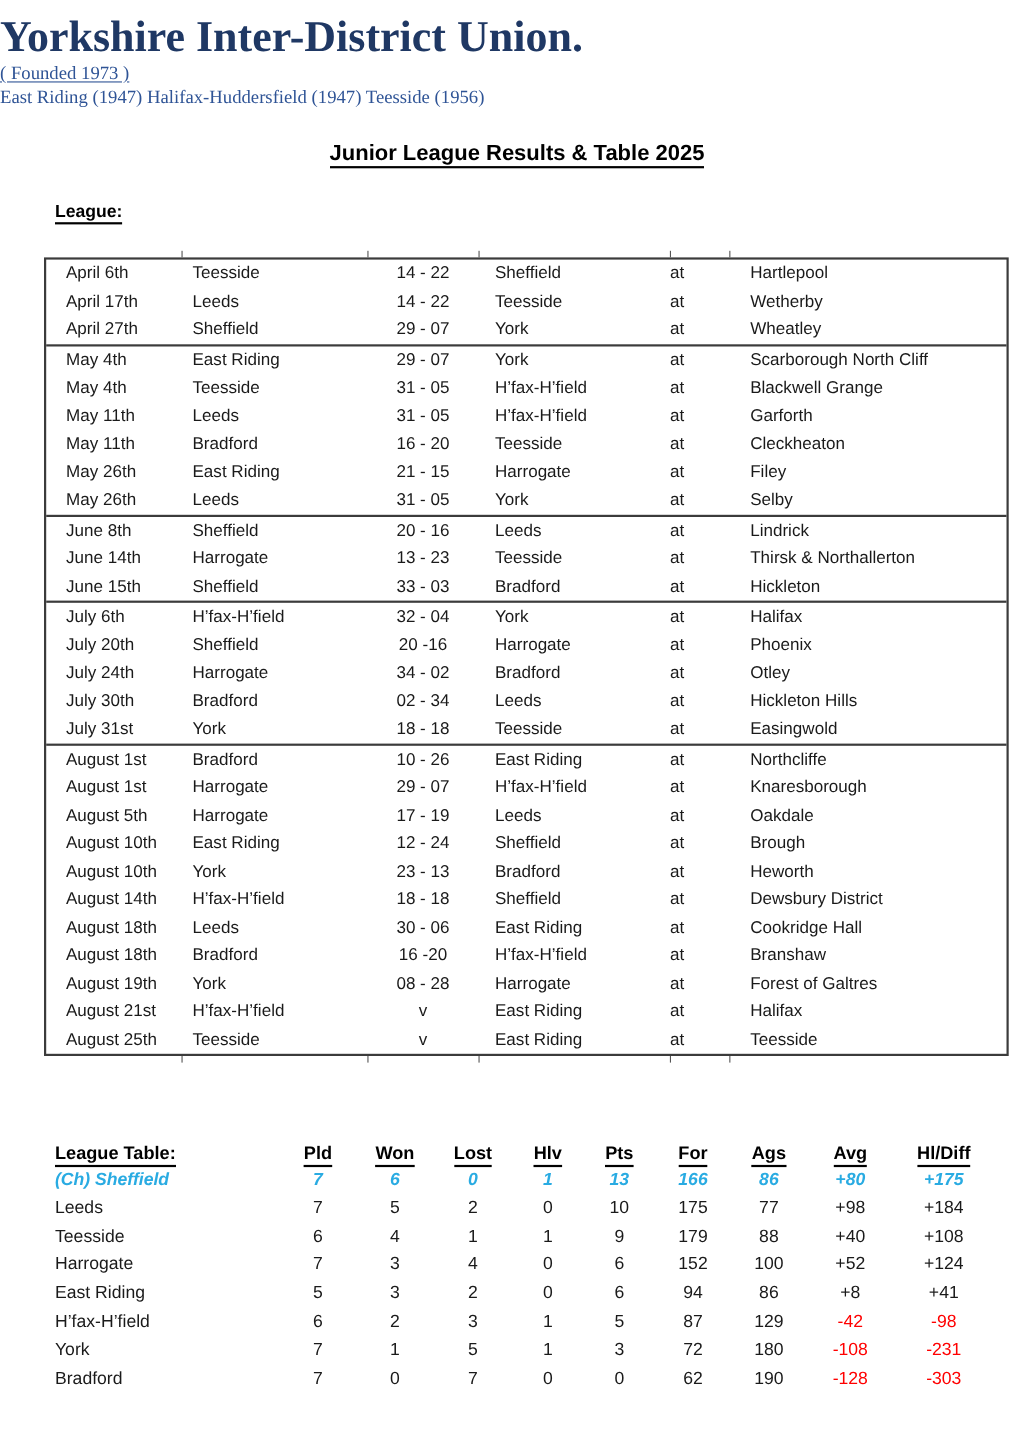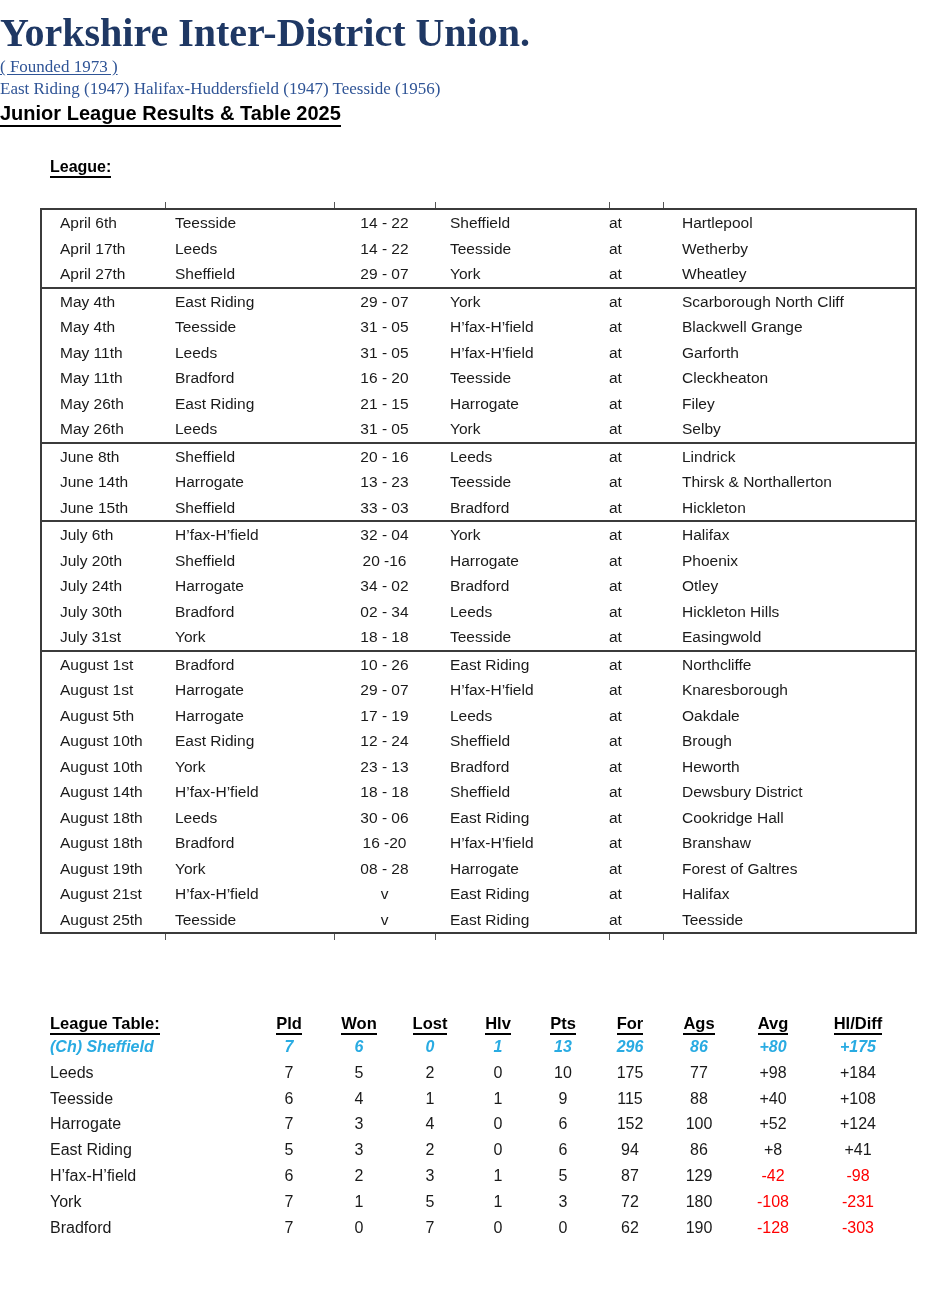--- a/index.html
+++ b/index.html
@@ -17,21 +17,21 @@
   }
   .founded {
     font-family:"Liberation Serif", serif; color:#2F5496;
     font-size:17px; line-height:22px;
   }
   .founded span { text-decoration:underline; text-underline-offset:2px; }
   .districts {
     font-family:"Liberation Serif", serif; color:#2F5496;
     font-size:17px; line-height:22px;
   }
-  .page-heading { font-size:20px; line-height:26px; font-weight:bold; color:#000; }
+  .page-heading { text-align:center; margin-top:26px; font-size:20px; line-height:26px; font-weight:bold; color:#000; }
   .page-heading span { border-bottom:2px solid #000; padding-bottom:1px; }
   .league-label { margin:30px 0 0 50px; font-size:16px; line-height:22px; font-weight:bold; color:#000; }
   .league-label span { border-bottom:2px solid #000; padding-bottom:1px; }
 
   
   .results-wrap { position:relative; margin:24px 0 0 40px; width:877px; }
   .ticks { position:relative; height:6px; }
   .tick { position:absolute; top:0; height:6px; border-left:1px solid #555; }
   .results-body { width:877px; border:2px solid #3b3b3b; }
   .group:not(:first-child) { border-top:2px solid #3b3b3b; }
@@ -345,21 +345,21 @@
       <div class="lt-colhead"><span>Hl/Diff</span></div>
     </div>
   <div class="lt-rows" id="lt-rows">
       <div class="lt-grid lt-row champion">
         <div class="lt-team">(Ch) Sheffield</div>
         <div class="lt-c">7</div>
         <div class="lt-c">6</div>
         <div class="lt-c">0</div>
         <div class="lt-c">1</div>
         <div class="lt-c">13</div>
-        <div class="lt-c">296</div>
+        <div class="lt-c">166</div>
         <div class="lt-c">86</div>
         <div class="lt-c">+80</div>
         <div class="lt-c">+175</div>
       </div>
       <div class="lt-grid lt-row">
         <div class="lt-team">Leeds</div>
         <div class="lt-c">7</div>
         <div class="lt-c">5</div>
         <div class="lt-c">2</div>
         <div class="lt-c">0</div>
@@ -369,21 +369,21 @@
         <div class="lt-c">+98</div>
         <div class="lt-c">+184</div>
       </div>
       <div class="lt-grid lt-row">
         <div class="lt-team">Teesside</div>
         <div class="lt-c">6</div>
         <div class="lt-c">4</div>
         <div class="lt-c">1</div>
         <div class="lt-c">1</div>
         <div class="lt-c">9</div>
-        <div class="lt-c">115</div>
+        <div class="lt-c">179</div>
         <div class="lt-c">88</div>
         <div class="lt-c">+40</div>
         <div class="lt-c">+108</div>
       </div>
       <div class="lt-grid lt-row">
         <div class="lt-team">Harrogate</div>
         <div class="lt-c">7</div>
         <div class="lt-c">3</div>
         <div class="lt-c">4</div>
         <div class="lt-c">0</div>

